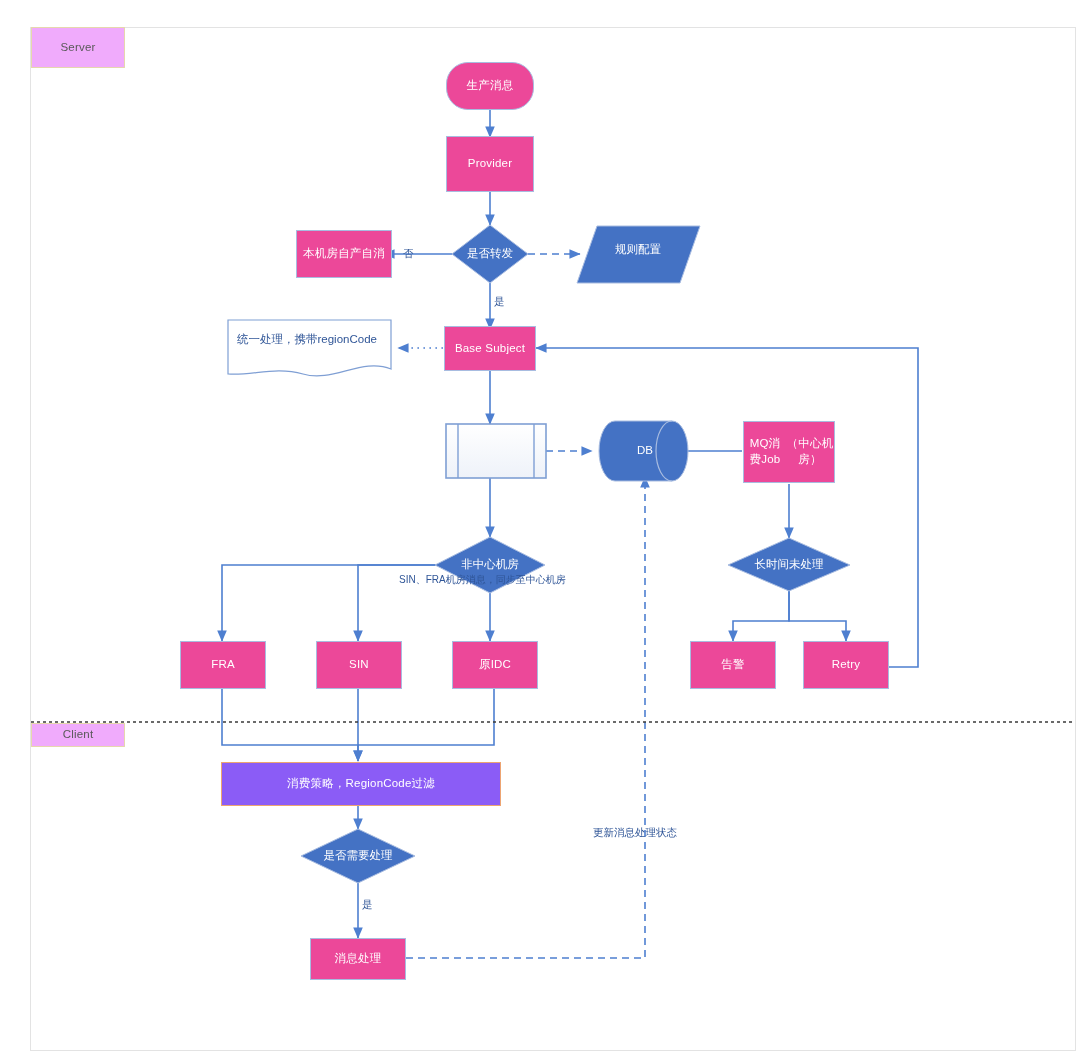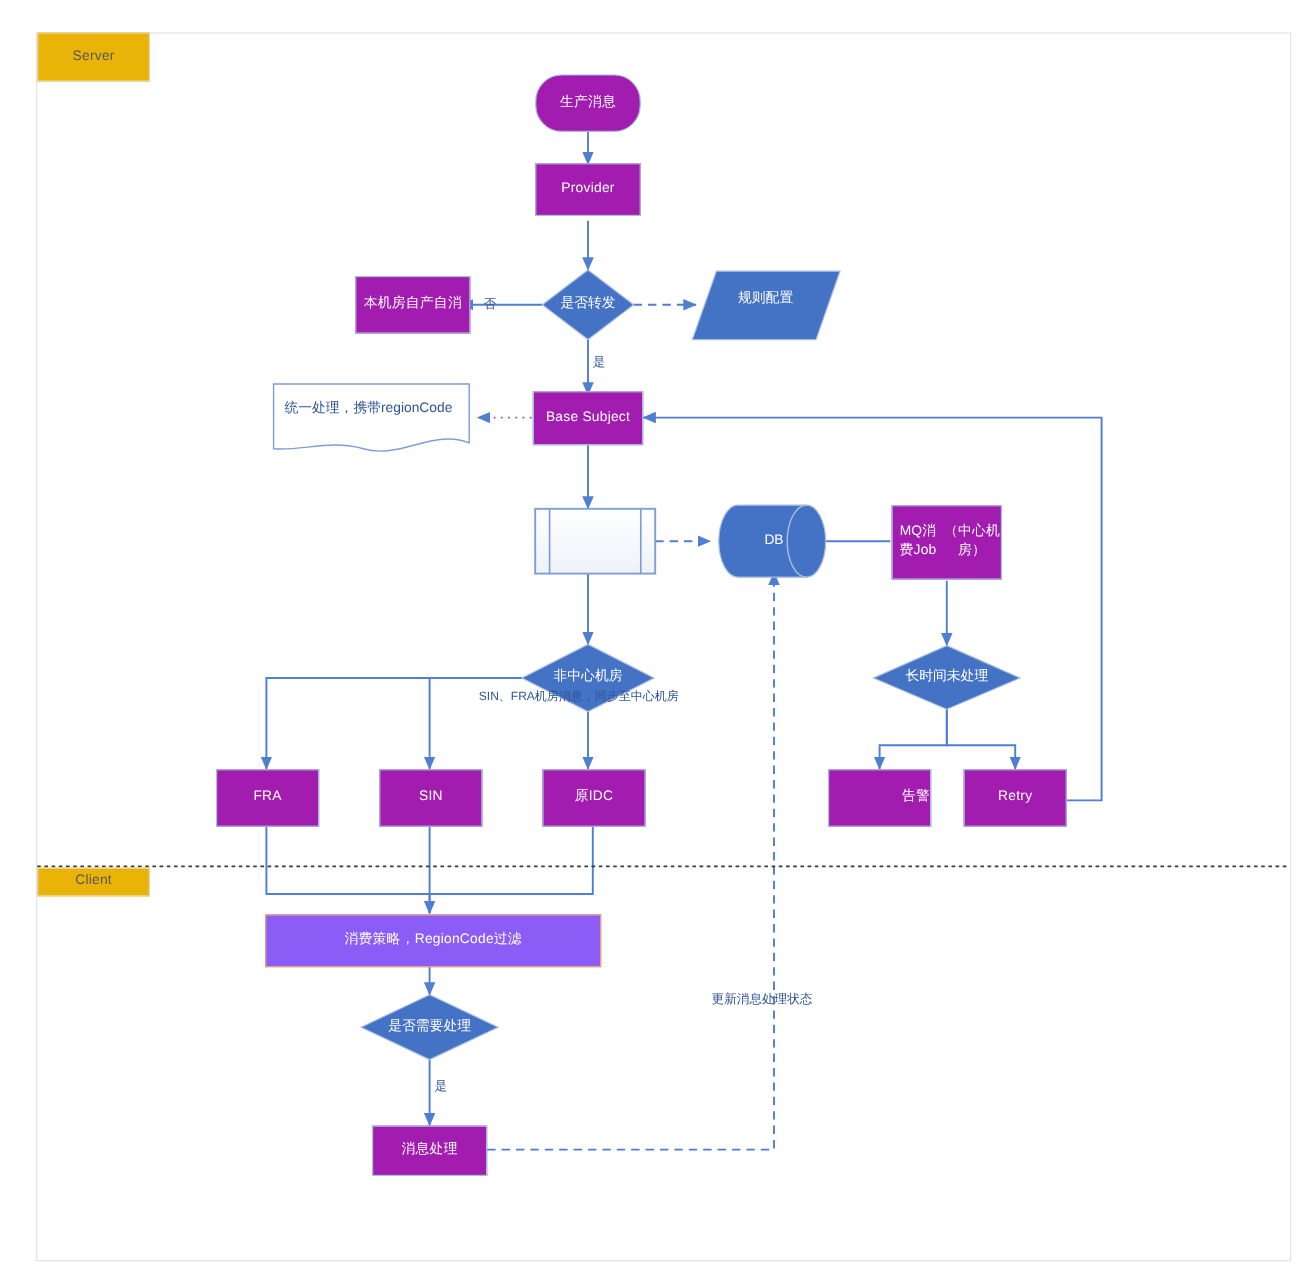--- a/index.html
+++ b/index.html
@@ -4,22 +4,22 @@
 <style>
   html,body{margin:0;padding:0;background:#ffffff;}
   body{width:1080px;height:1056px;position:relative;overflow:hidden;
        font-family:"Liberation Sans","DejaVu Sans",sans-serif;}
   #canvas{position:absolute;left:30px;top:27px;width:1046px;height:1024px;
           border:1px solid #e3e3e3;box-sizing:border-box;background:#fff;}
   .svg-layer{position:absolute;left:0;top:0;width:1080px;height:1056px;pointer-events:none;}
   .node{position:absolute;box-sizing:border-box;display:flex;align-items:center;
         justify-content:center;text-align:center;color:#ffffff;font-size:11.5px;
         line-height:1.35;letter-spacing:.2px;}
-  .blue{background:#a21caf;border:1px solid #a8bce0;}
-  .lane{background:#eab308;border:1px solid #e6d7ad;color:#595959;font-size:11.5px;}
+  .blue{background:#ec4899;border:1px solid #a8bce0;}
+  .lane{background:#f0abfc;border:1px solid #e6d7ad;color:#595959;font-size:11.5px;}
   .orange{background:#8b5cf6;border:1px solid #eda471;color:#ffffff;}
   .rounded{border-radius:22px;}
   .shape-txt{position:absolute;display:flex;align-items:center;justify-content:center;
              text-align:center;color:#fff;font-size:11.5px;pointer-events:none;line-height:1.35;}
   .edge-label{position:absolute;color:#2f5597;font-size:10.5px;white-space:nowrap;
               background:transparent;}
   .edge-label.sm{font-size:10px;}
   .note-txt{position:absolute;color:#2f5597;font-size:11.5px;white-space:nowrap;}
 </style>
 </head>
@@ -116,21 +116,21 @@
   <span>Server</span>
 </div>
 <div class="node lane" style="left:31px;top:723px;width:94px;height:24px;">
   <span>Client</span>
 </div>
 
 <div class="node blue rounded" style="left:446px;top:62px;width:88px;height:48px;">
   <span>生产消息</span>
 </div>
 
-<div class="node blue" style="left:446px;top:136px;width:88px;height:44px;">
+<div class="node blue" style="left:446px;top:136px;width:88px;height:56px;">
   <span>Provider</span>
 </div>
 
 <div class="shape-txt" style="left:452px;top:240px;width:76px;height:28px;">
   <span>是否转发</span>
 </div>
 
 <div class="node blue" style="left:296px;top:230px;width:96px;height:48px;">
   <span>本机房自产自消</span>
 </div>
@@ -169,21 +169,21 @@
 </div>
 
 <div class="node blue" style="left:316px;top:641px;width:86px;height:48px;text-align:center;">
   <span>SIN</span>
 </div>
 
 <div class="node blue" style="left:452px;top:641px;width:86px;height:48px;">
   <span>原IDC</span>
 </div>
 
-<div class="node blue" style="left:690px;top:641px;width:86px;height:48px;justify-content:flex-end;">
+<div class="node blue" style="left:690px;top:641px;width:86px;height:48px;">
   <span>告警</span>
 </div>
 
 <div class="node blue" style="left:803px;top:641px;width:86px;height:48px;">
   <span>Retry</span>
 </div>
 
 <div class="node orange" style="left:221px;top:762px;width:280px;height:44px;">
   <span>消费策略，RegionCode过滤</span>
 </div>

